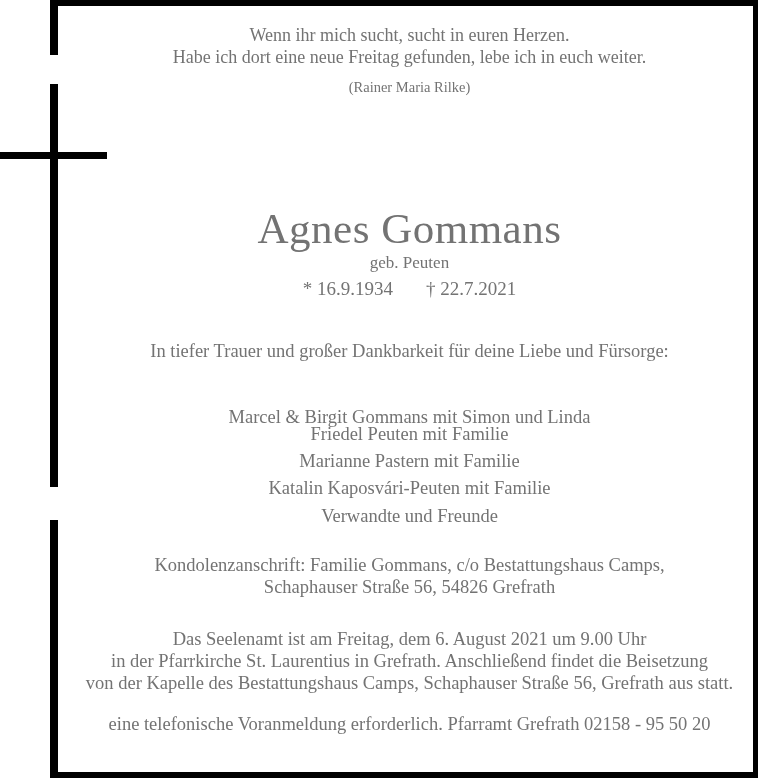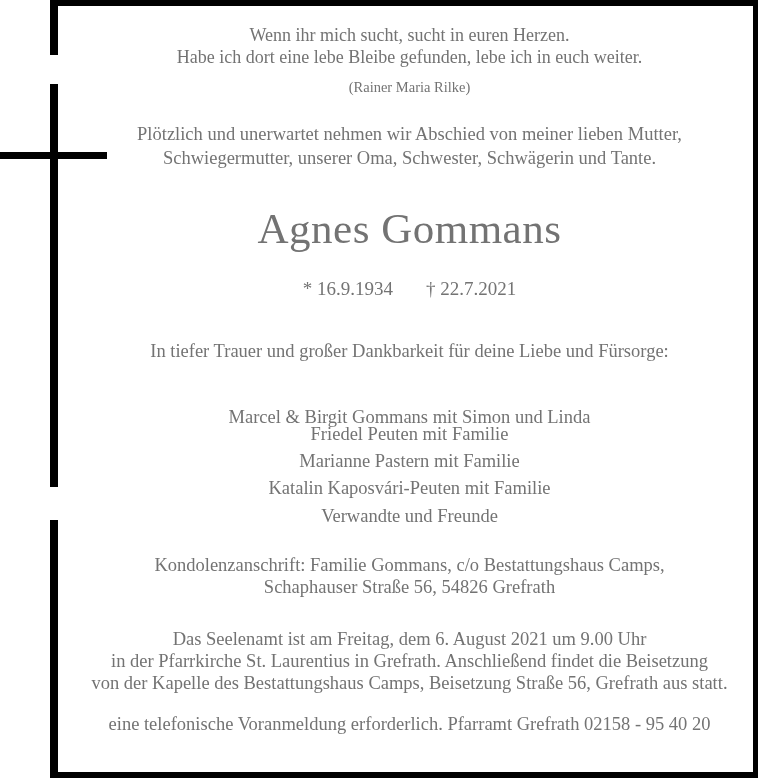--- a/index.html
+++ b/index.html
@@ -62,32 +62,29 @@
   <div class="b-bottom"></div>
   <div class="b-left seg1"></div>
   <div class="b-left seg2"></div>
   <div class="b-left seg3"></div>
   <div class="crossbar"></div>
 
   <div class="content">
 
     <div class="quote">
       <div>Wenn ihr mich sucht, sucht in euren Herzen.</div>
-      <div>Habe ich dort eine lebe Bleibe gefunden, lebe ich in euch weiter.</div>
+      <div>Habe ich dort eine neue Freitag gefunden, lebe ich in euch weiter.</div>
     </div>
 
     <div class="attribution">(Rainer Maria Rilke)</div>
 
-    <div class="intro">
-      <div>Plötzlich und unerwartet nehmen wir Abschied von meiner lieben Mutter,</div>
-      <div>Schwiegermutter, unserer Oma, Schwester, Schwägerin und Tante.</div>
-    </div>
 
     <h1 class="name">Agnes Gommans</h1>
 
+    <div class="maiden">geb. Peuten</div>
 
     <div class="dates">
       <span class="birth">* 16.9.1934</span><span class="death">† 22.7.2021</span>
     </div>
 
     <div class="grief">In tiefer Trauer und großer Dankbarkeit für deine Liebe und Fürsorge:</div>
 
     <div class="mourner m0">Marcel &amp; Birgit Gommans mit Simon und Linda</div>
     <div class="mourner m1">Friedel Peuten mit Familie</div>
     <div class="mourner m3">Katalin Kaposvári-Peuten mit Familie</div>
@@ -95,21 +92,21 @@
     <div class="mourner m4">Verwandte und Freunde</div>
 
     <div class="condolence">
       <div>Kondolenzanschrift: Familie Gommans, c/o Bestattungshaus Camps,</div>
       <div>Schaphauser Straße 56, 54826 Grefrath</div>
     </div>
 
     <div class="service">
       <div>Das Seelenamt ist am Freitag, dem 6. August 2021 um 9.00 Uhr</div>
       <div>in der Pfarrkirche St. Laurentius in Grefrath. Anschließend findet die Beisetzung</div>
-      <div>von der Kapelle des Bestattungshaus Camps, Beisetzung Straße 56, Grefrath aus statt.</div>
+      <div>von der Kapelle des Bestattungshaus Camps, Schaphauser Straße 56, Grefrath aus statt.</div>
     </div>
 
     <div class="covid">
-      <div>eine telefonische Voranmeldung erforderlich. Pfarramt Grefrath 02158 - 95 40 20</div>
+      <div>eine telefonische Voranmeldung erforderlich. Pfarramt Grefrath 02158 - 95 50 20</div>
     </div>
 
   </div>
 </div>
 
 </body></html>

